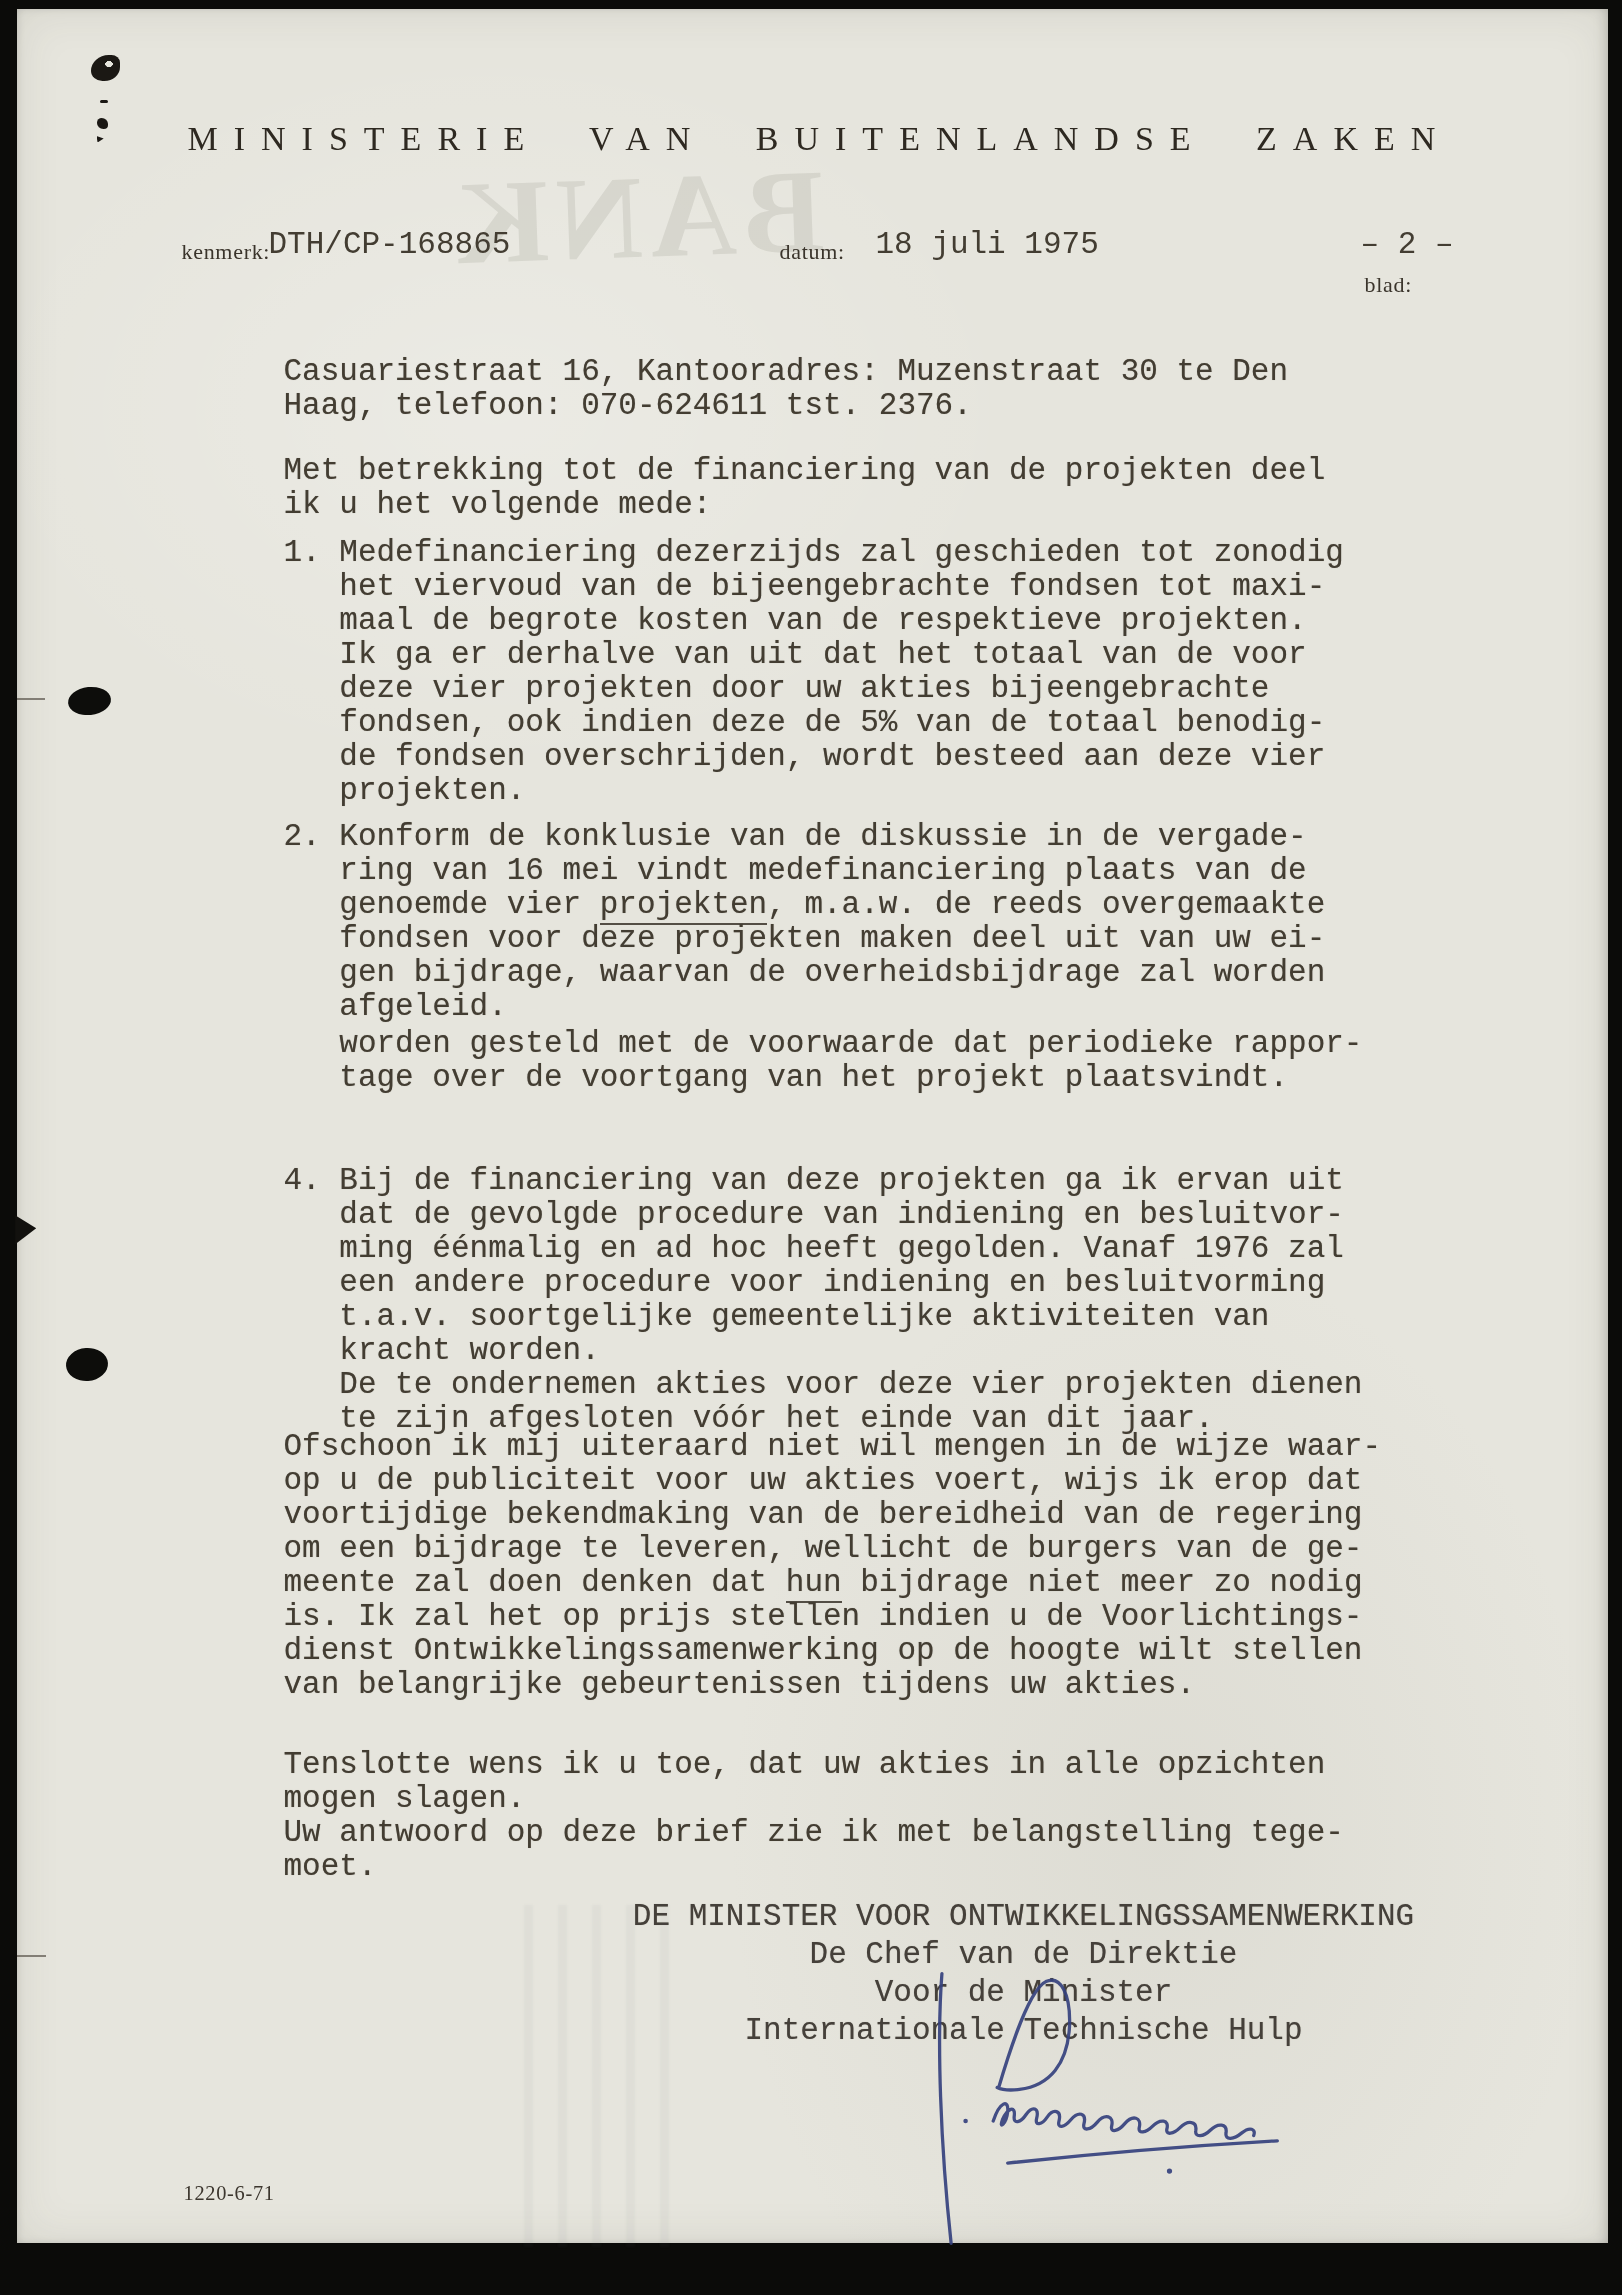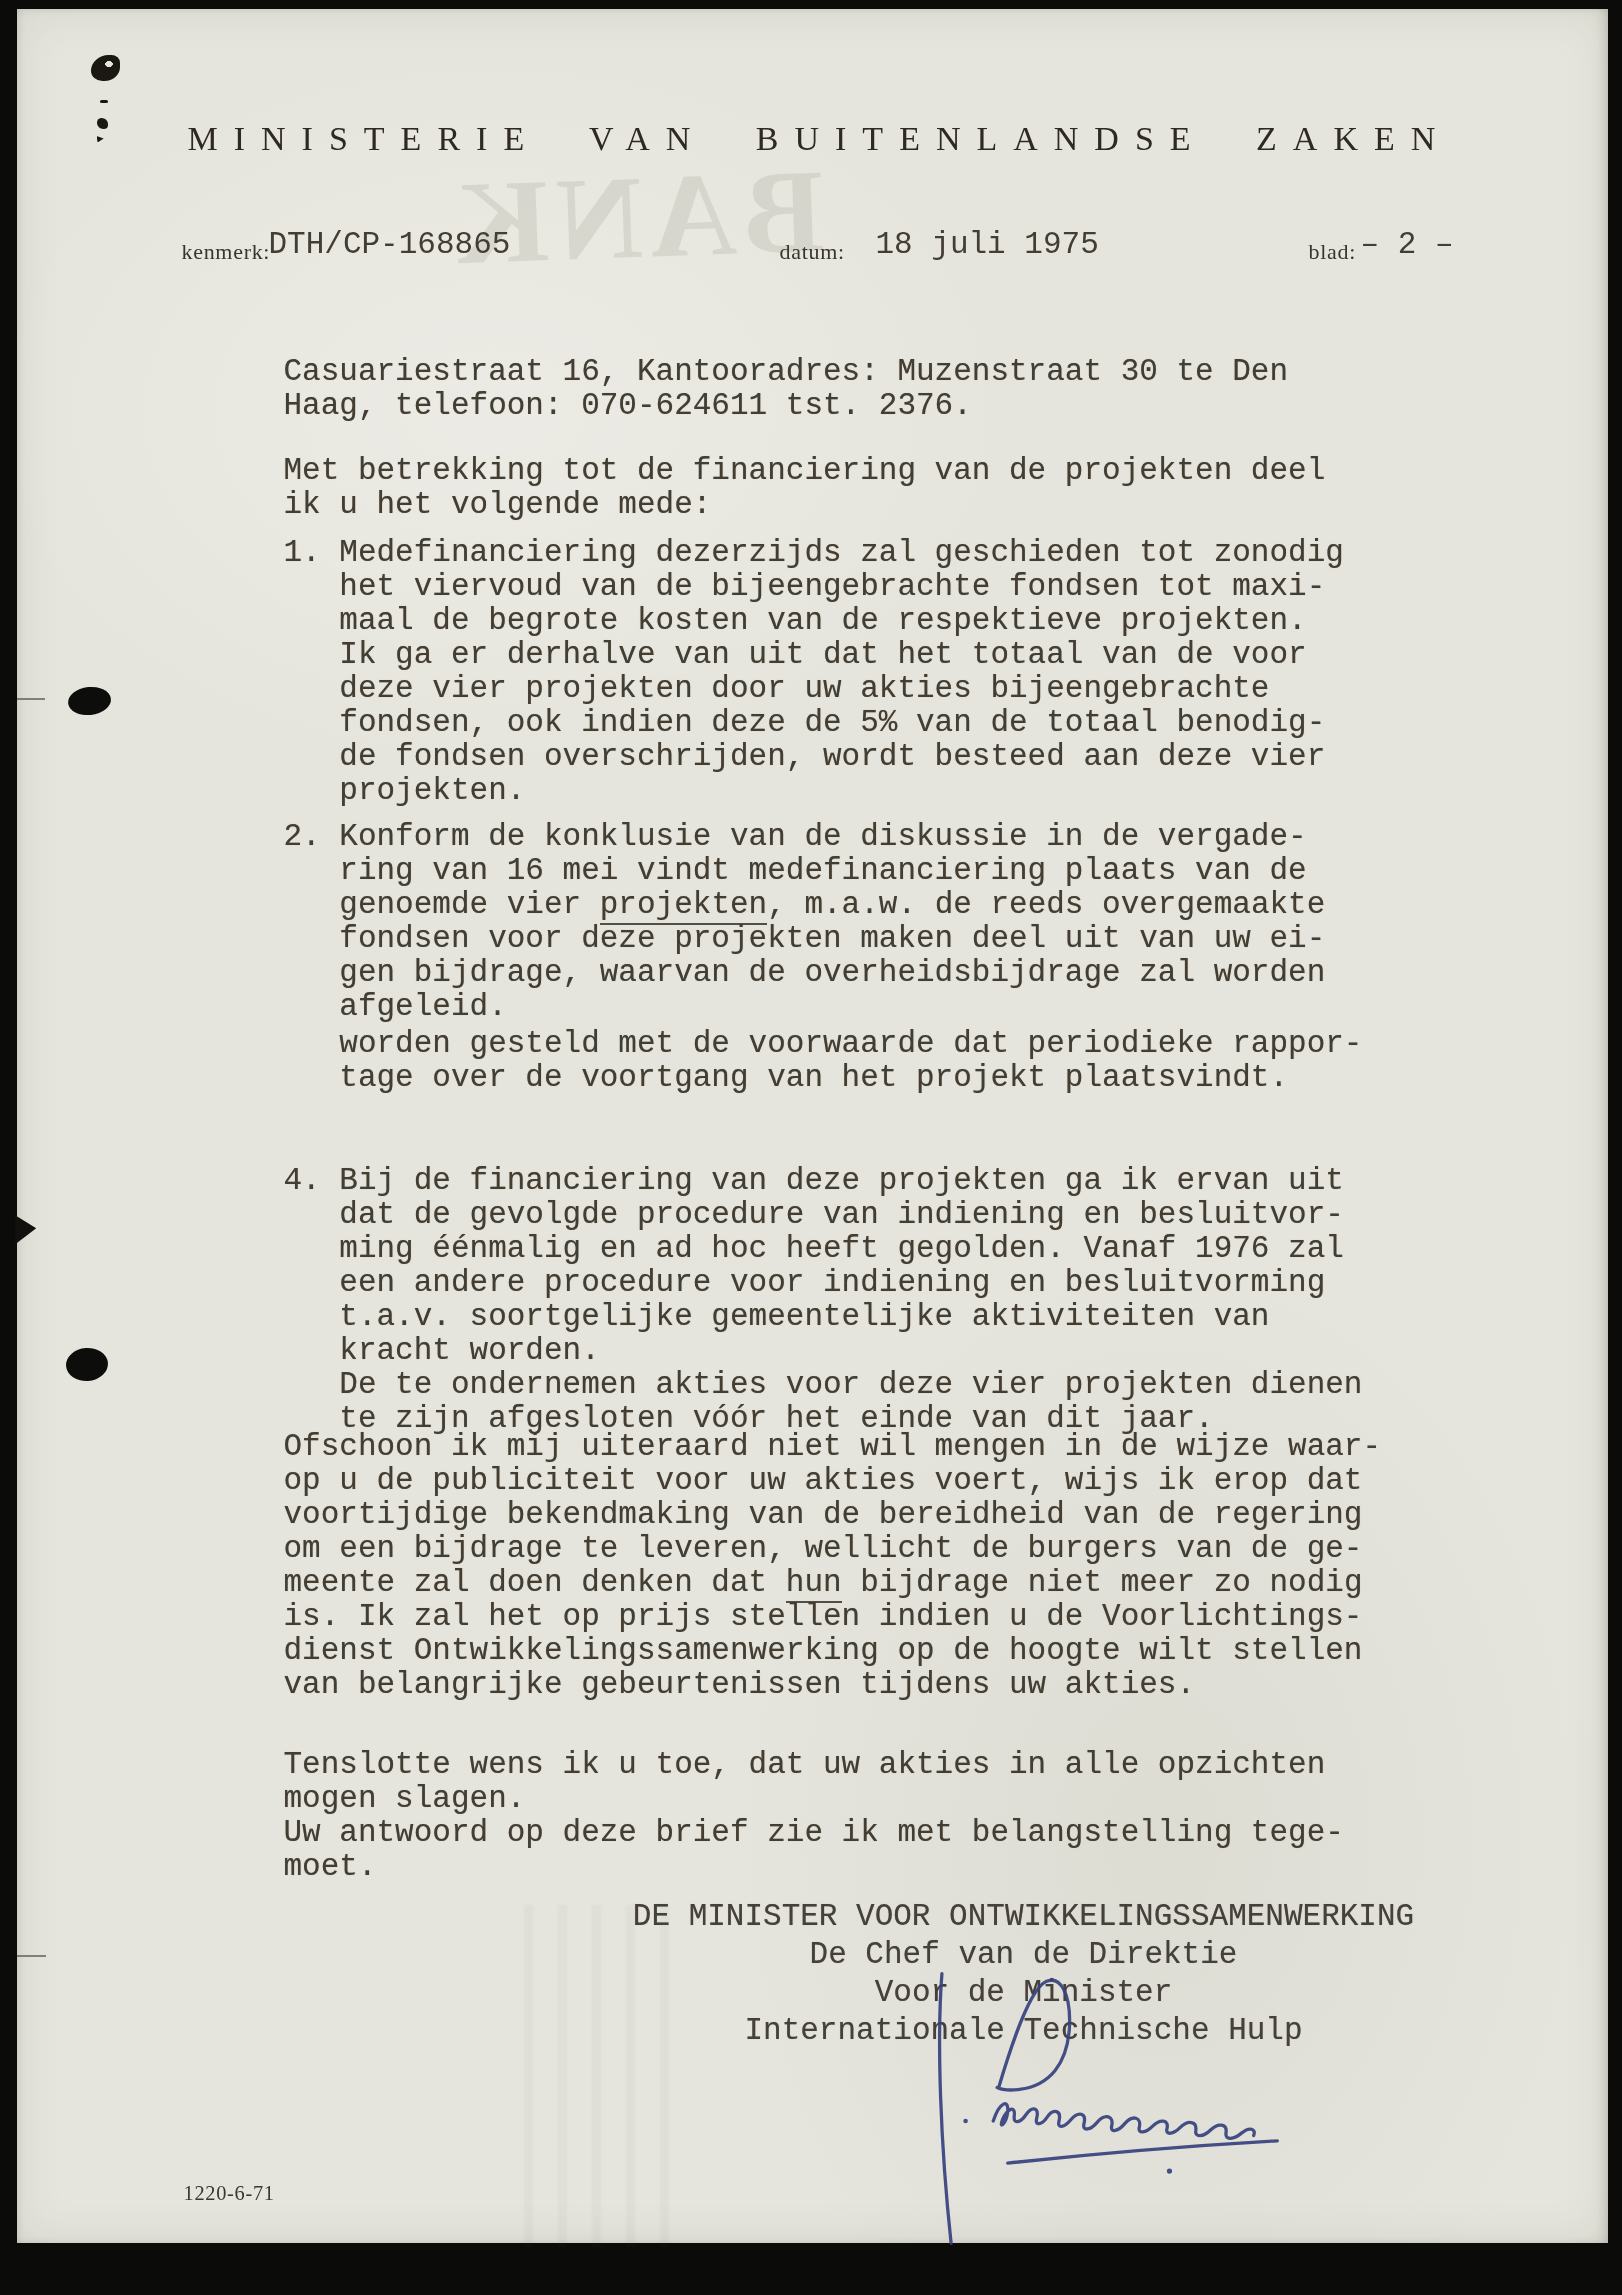--- a/index.html
+++ b/index.html
@@ -31,21 +31,21 @@
     font-size:22px;color:#3a342b;letter-spacing:0.7px;white-space:nowrap;
   }
   .meta-value{
     position:absolute;top:218px;
     font-size:31px;color:#433d32;white-space:nowrap;
   }
   #kenmerk-label{left:165px;}
   #kenmerk-value{left:252px;}
   #datum-label{left:763px;}
   #datum-value{left:859px;}
-  #blad-label{left:1292px;}
+  #blad-label{left:1348px;margin-top:33px;}
   #blad-value{left:1344px;}
   .sec{
     position:absolute;left:267px;
     font-size:31px;line-height:34px;color:#433d32;
   }
   .tl{white-space:pre;text-shadow:0 0 0.7px rgba(67,61,50,.45);}
   .ul{border-bottom:2.6px solid rgba(58,52,42,.85);padding-bottom:1.3px;}
   .sig-block{
     position:absolute;left:579px;top:1889px;width:856px;
     text-align:center;font-size:31px;line-height:38px;color:#45403a;

